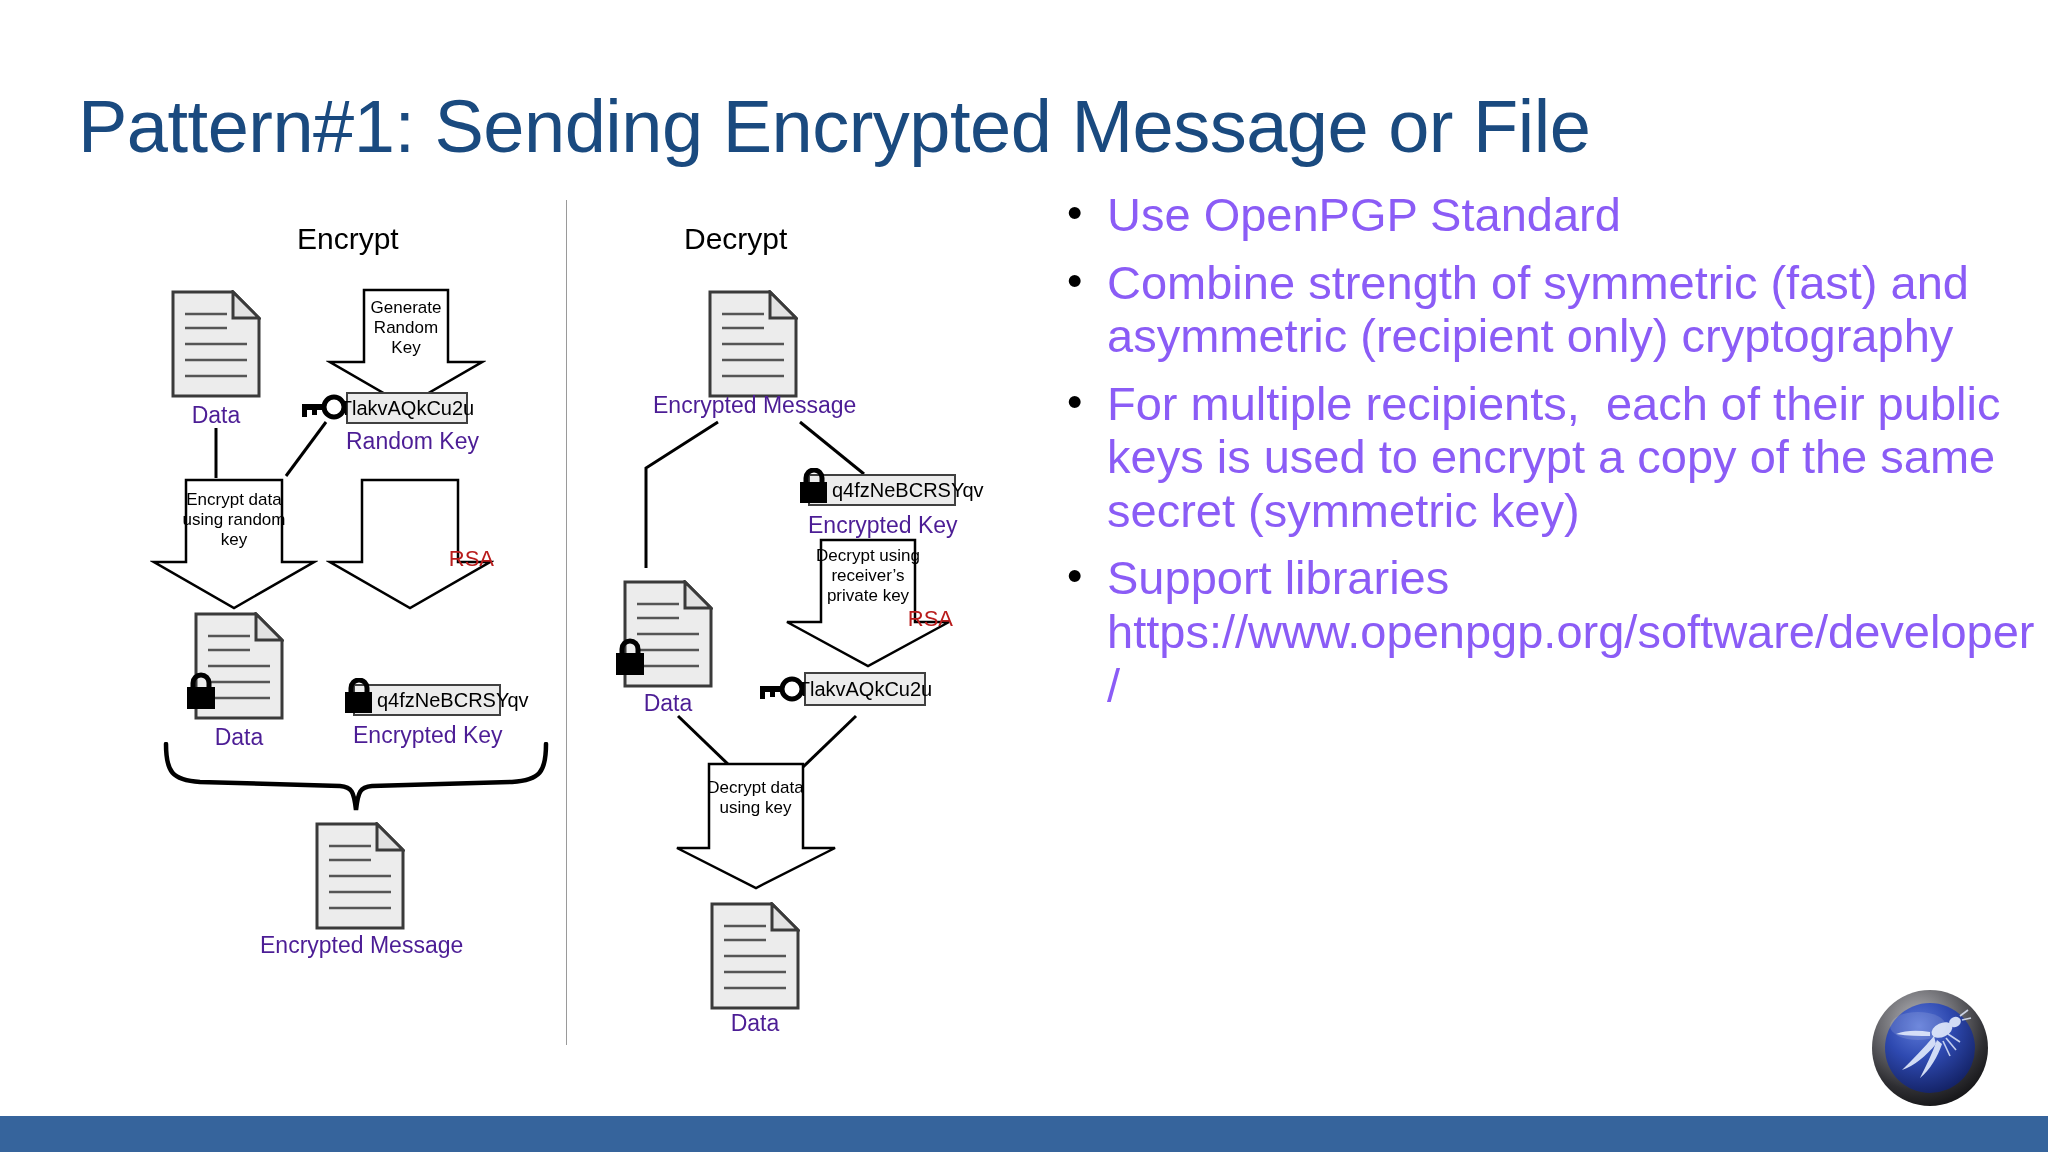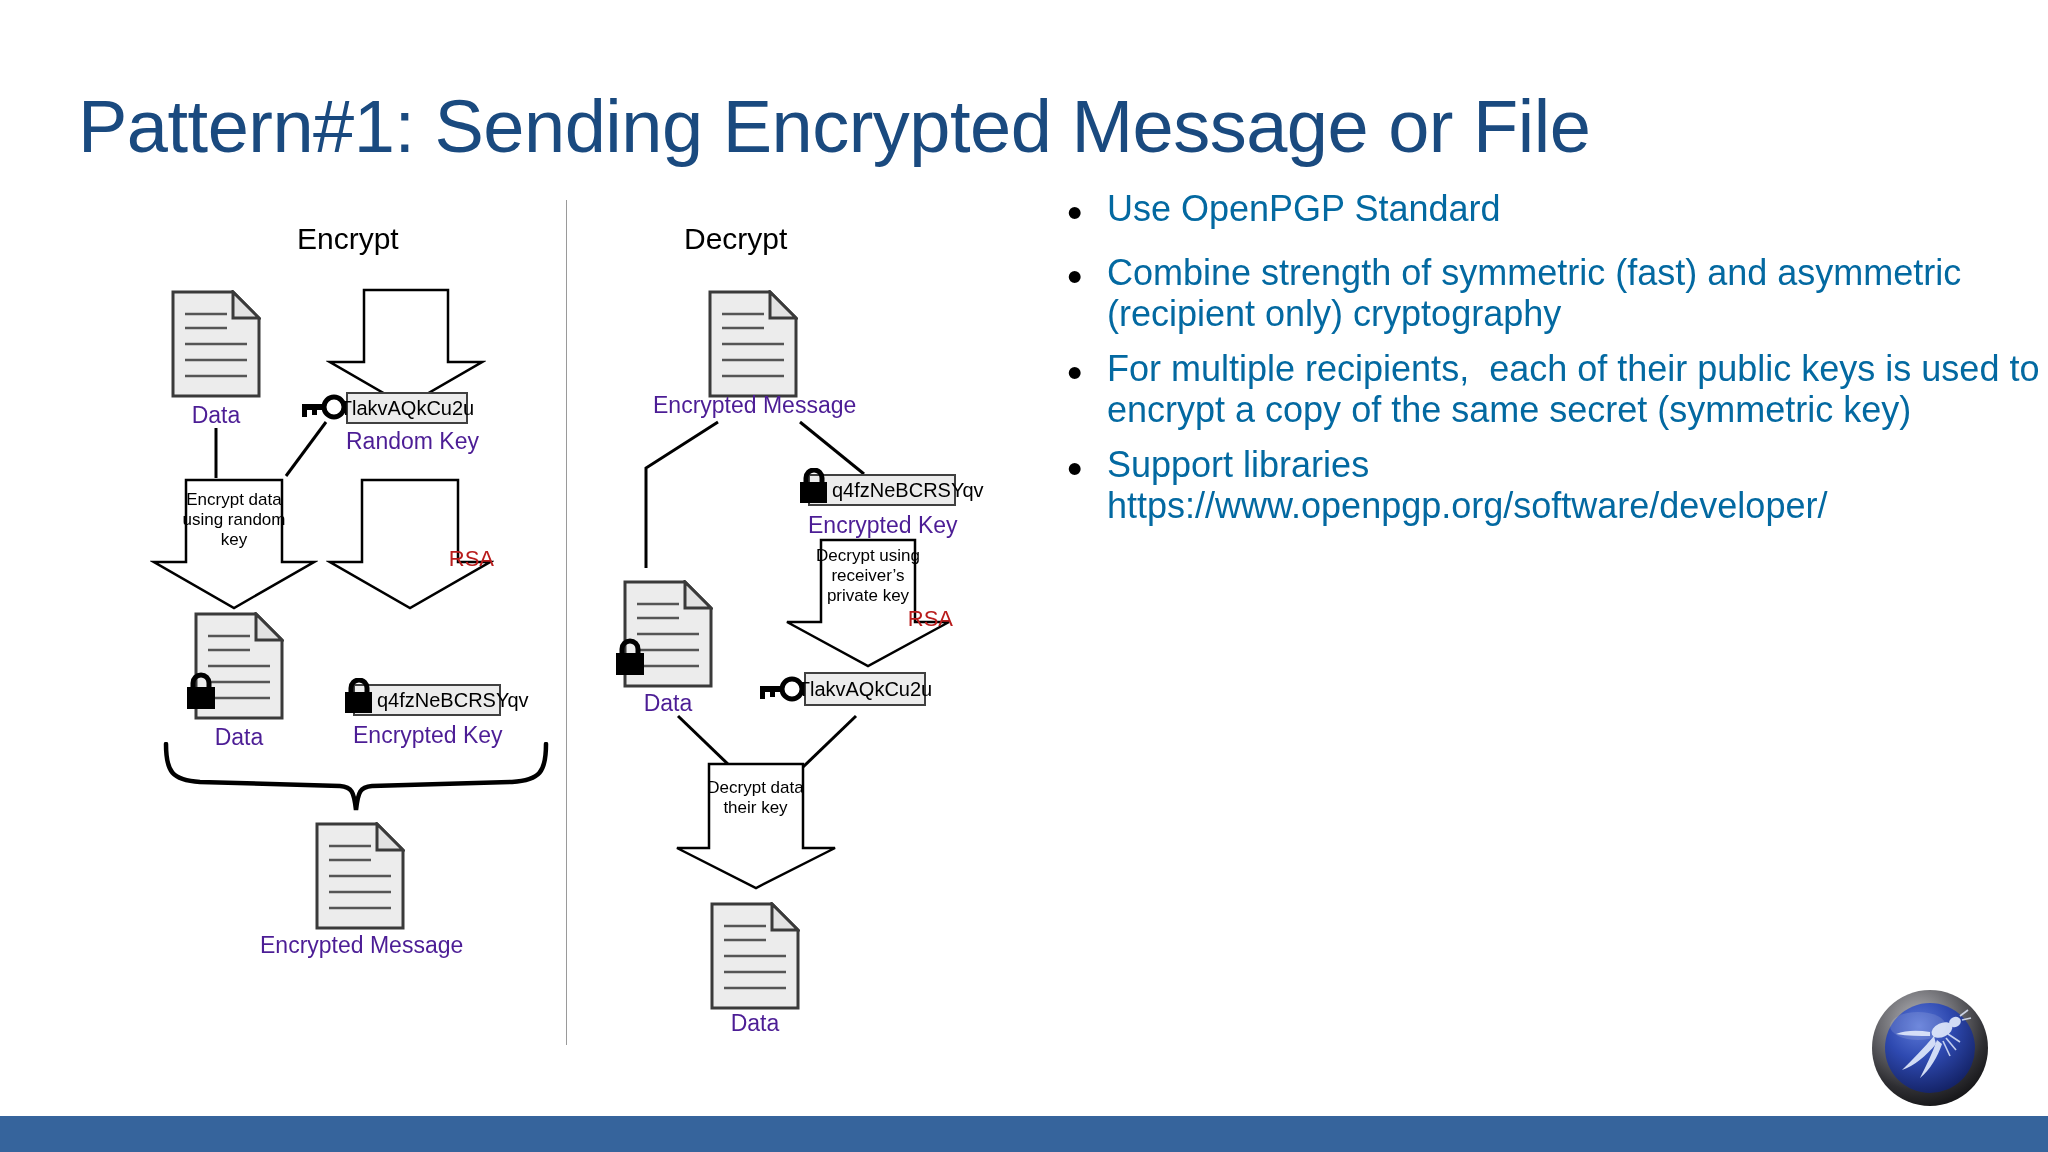--- a/index.html
+++ b/index.html
@@ -129,23 +129,23 @@
     width: 52px;
     font-size: 44px;
     line-height: 1.14;
     color: #000;
     text-align: left;
     padding-left: 12px;
     box-sizing: border-box;
   }
   .bullet-text {
     flex: 1 1 auto;
-    font-size: 36px;
+    font-size: 47px;
     line-height: 1.14;
-    color: #0369a1;
+    color: #8b5cf6;
     font-family: "Liberation Sans", sans-serif;
     white-space: pre-wrap;
     word-break: break-word;
   }
 
   
   #owasp-logo {
     position: absolute;
     left: 1868px;
     top: 986px;
@@ -185,20 +185,23 @@
       <svg width="6" height="50" viewBox="0 0 6 50">
           <line x1="3" y1="0" x2="3" y2="50" stroke="#000" stroke-width="3"></line>
         </svg>
     </div>
 
     <div class="svgwrap" style="left:318px; top:288px; width:160px; height:120px;">
       <svg width="160" height="120" viewBox="0 0 160 120">
         <path d="M38,2 H122 V74 H156 L80,118 L4,74 H38 Z" fill="#ffffff" stroke="#000" stroke-width="2.5"></path>
       </svg>
     </div>
+    <div class="arrowtext" style="left:318px; top:298px; width:160px;">Generate
+Random
+Key</div>
 
     <div class="svgwrap" style="left:290px; top:392px; width:48px; height:30px;">
       <svg width="48" height="30" viewBox="0 0 48 30">
         <circle cx="36" cy="15" r="10" fill="none" stroke="#000" stroke-width="5"></circle>
         <rect x="4" y="12" width="24" height="6" fill="#000"></rect>
         <rect x="4" y="12" width="5" height="13" fill="#000"></rect>
         <rect x="14" y="12" width="5" height="11" fill="#000"></rect>
       </svg>
     </div>
     <div class="keybox" style="left:338px; top:392px; width:122px; height:32px;">TlakvAQkCu2u</div>
@@ -365,21 +368,21 @@
           <line x1="58" y1="2" x2="4" y2="54" stroke="#000" stroke-width="3"></line>
         </svg>
     </div>
 
     <div class="svgwrap" style="left:665px; top:762px; width:165px; height:128px;">
       <svg width="165" height="128" viewBox="0 0 165 128">
         <path d="M36,2 H130 V86 H162 L83,126 L4,86 H36 Z" fill="#ffffff" stroke="#000" stroke-width="2.5"></path>
       </svg>
     </div>
     <div class="arrowtext" style="left:665px; top:778px; width:165px;">Decrypt data
-their key</div>
+using key</div>
 
     <div class="svgwrap" style="left:702px; top:902px; width:90px; height:108px;">
       <svg width="90" height="108" viewBox="0 0 90 108">
         <path d="M2,2 H62 L88,28 V106 H2 Z" fill="#ececec" stroke="#3a3a3a" stroke-width="3"></path>
         <path d="M62,2 L62,28 L88,28 Z" fill="#e2e2e2" stroke="#3a3a3a" stroke-width="3"></path>
         <g stroke="#555" stroke-width="2.5">
           <line x1="14" y1="24" x2="56" y2="24"></line>
           <line x1="14" y1="38" x2="56" y2="38"></line>
           <line x1="14" y1="54" x2="76" y2="54"></line>
           <line x1="14" y1="70" x2="76" y2="70"></line>

